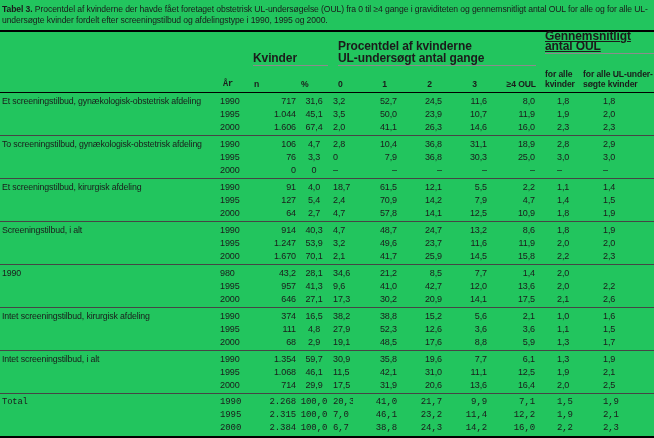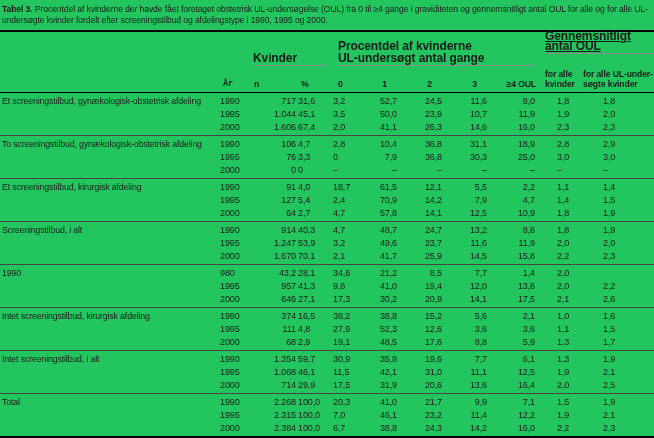--- a/index.html
+++ b/index.html
@@ -39,27 +39,27 @@
   .hcols > div:nth-child(6),
   .hcols > div:nth-child(7),
   .hcols > div:nth-child(8) { text-align:right; padding-right:11px; }
   .hcols > div:nth-child(9) { text-align:right; padding-right:1px; white-space:nowrap; }
   .hcols > div:nth-child(10) { padding-left:8px; }
   .hcols > div:nth-child(11) { padding-left:2px; }
   .rule-head { border-top:1.5px solid #000; }
 
   
   .group { padding:2px 0 1px 0; border-bottom:1px solid #454545; }
-  .group:last-child { border-bottom:none; }
+  .group:last-child { border-bottom:none;font-family:Liberation Mono, monospace; }
   .row { display:grid; height:13px; line-height:13px; font-size:9px; letter-spacing:-0.1px; }
   .row > div { box-sizing:border-box; overflow:hidden; white-space:nowrap; }
   .row > div:nth-child(1) { padding-left:2px; font-size:8.8px; letter-spacing:-0.15px; }
   .row > div:nth-child(2) { text-align:left; padding-right:2px; }
   .row > div:nth-child(3) { text-align:right; padding-right:2px; }
-  .row > div:nth-child(4) { text-align:left; padding-right:3px; }
+  .row > div:nth-child(4) { text-align:center; padding-right:3px; }
   .row > div:nth-child(5) { padding-right:1px; }
   .row > div:nth-child(6),
   .row > div:nth-child(7),
   .row > div:nth-child(8) { text-align:right; padding-right:1px; }
   .row > div:nth-child(9) { text-align:right; padding-right:2px; }
   .row > div:nth-child(10) { padding-left:20px; }
   .row > div:nth-child(11) { padding-left:22px; }
   .rule-bottom { border-top:3px solid #000; }
 </style>
 </head>
@@ -292,21 +292,21 @@
           <div>1,4</div>
           <div>2,0</div>
         </div>
         <div class="row grid-cols">
           <div></div>
           <div>1995</div>
           <div>957</div>
           <div>41,3</div>
           <div>9,6</div>
           <div>41,0</div>
-          <div>19,4</div>
+          <div>42,7</div>
           <div>12,0</div>
           <div>13,6</div>
           <div>2,0</div>
           <div>2,2</div>
         </div>
         <div class="row grid-cols">
           <div></div>
           <div>2000</div>
           <div>646</div>
           <div>27,1</div>

